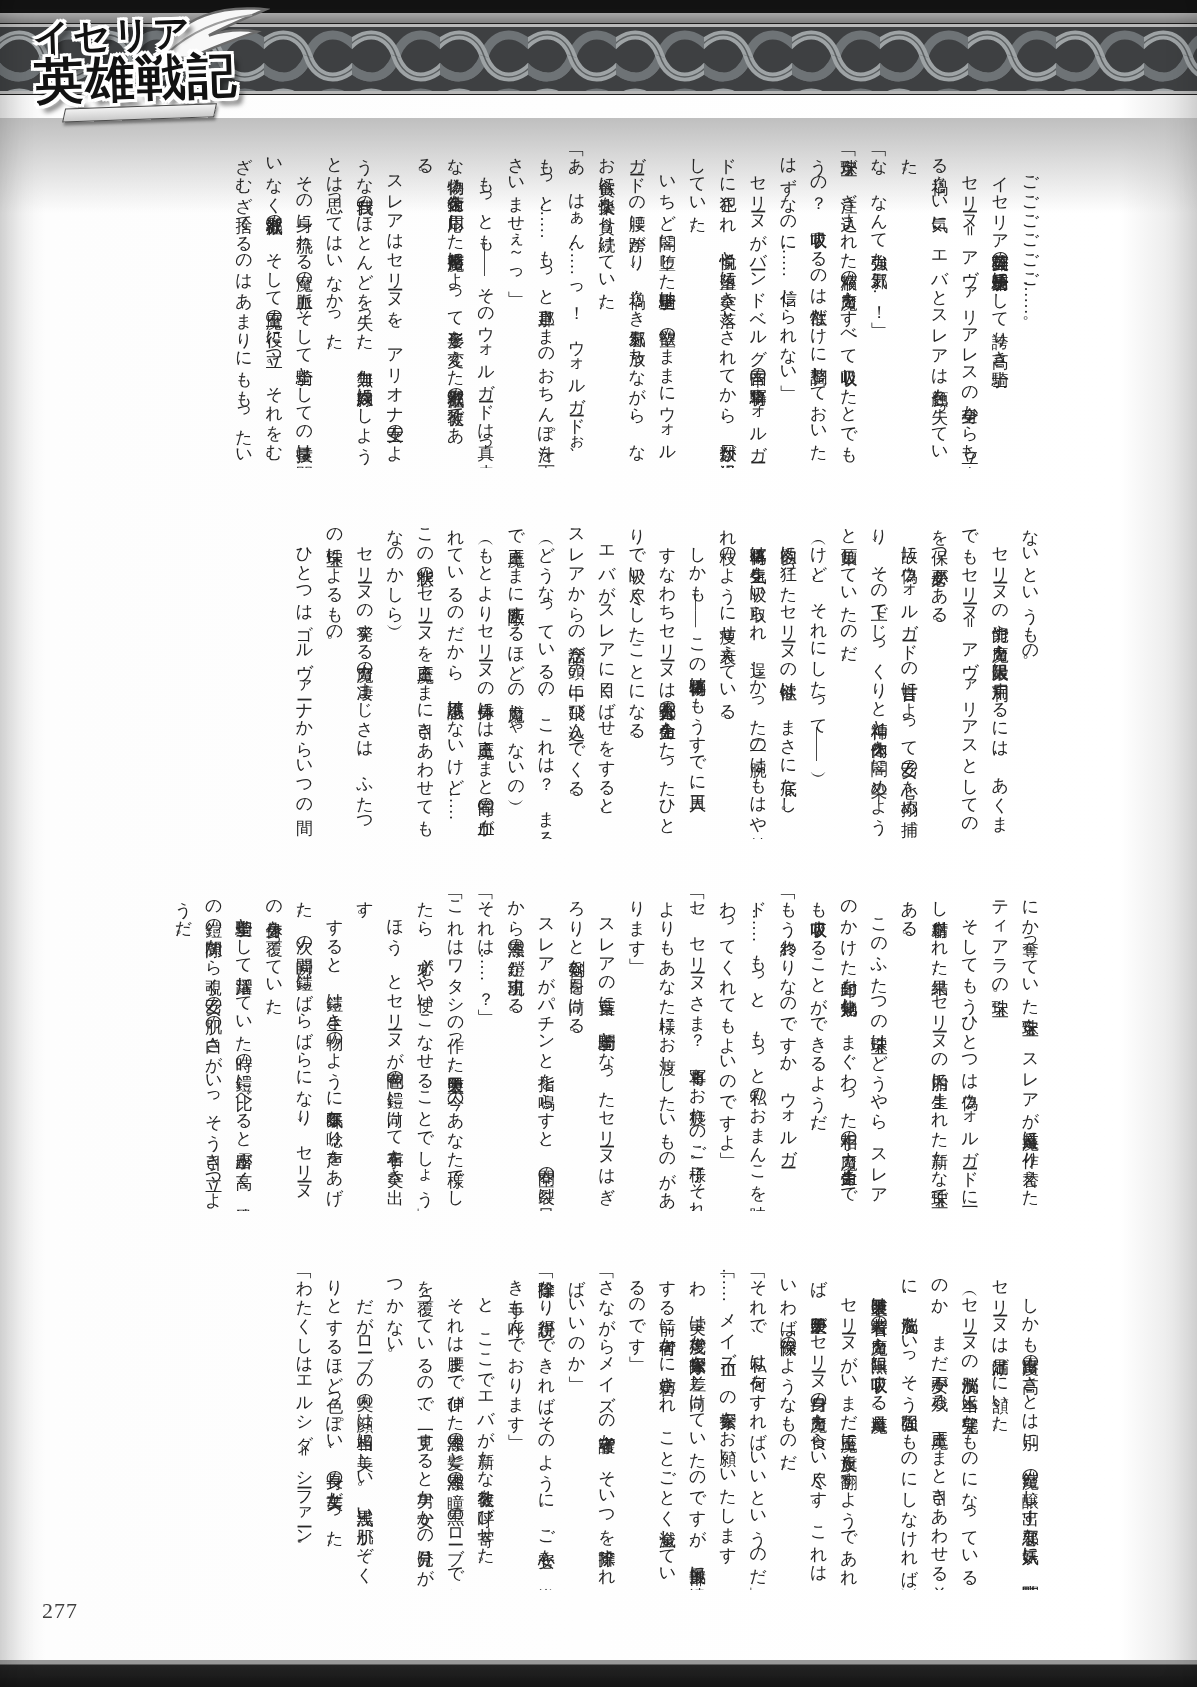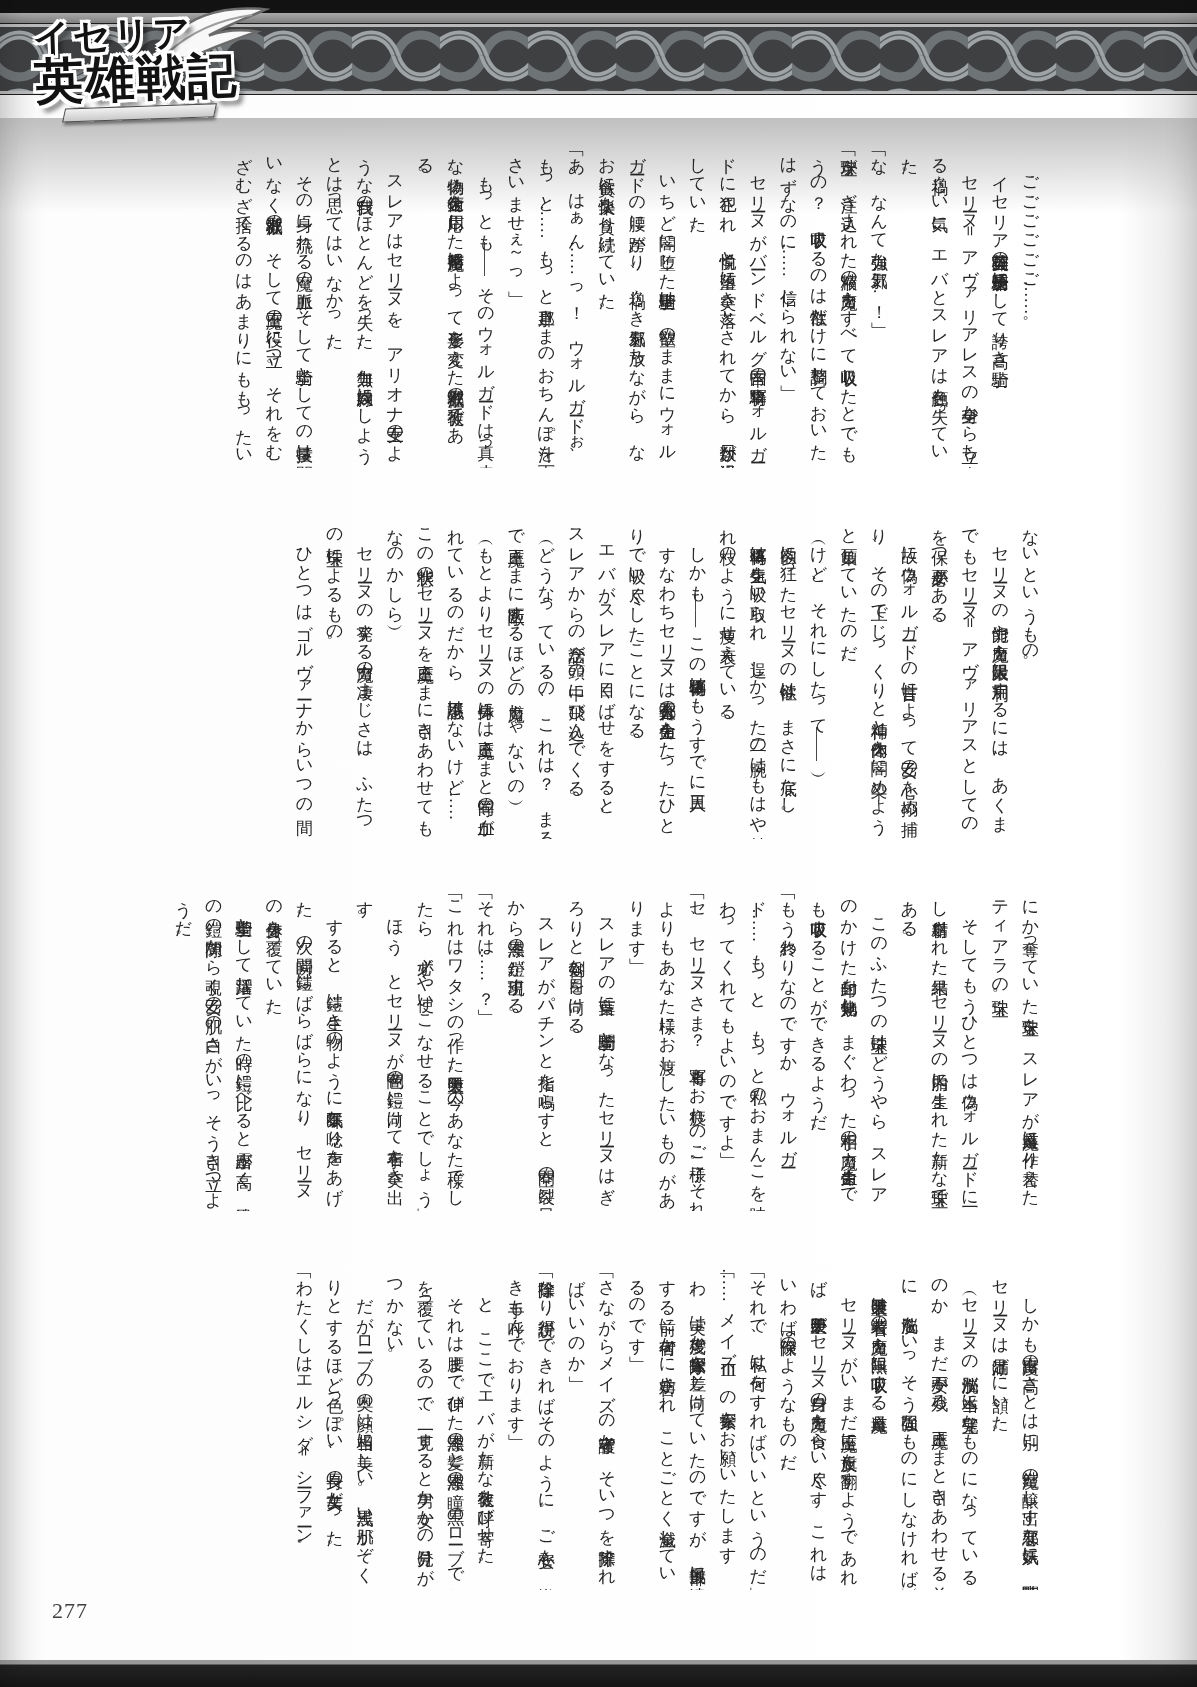--- a/index.html
+++ b/index.html
@@ -48,21 +48,21 @@
   .band{
     position:absolute;left:55px;right:152px;height:322px;
     writing-mode:vertical-rl;text-orientation:mixed;
     font-size:17px;line-height:1.78;color:#262626;
     overflow:hidden;text-align:left;
   }
   .para{margin:0;padding:0;}
   .para.indent{text-indent:1.05em;}
   
   .page-number{
-    position:absolute;left:52px;top:1598px;font-size:22px;color:#3f3f3f;
+    position:absolute;left:42px;top:1598px;font-size:22px;color:#3f3f3f;
     letter-spacing:1px;font-family:"Liberation Serif","DejaVu Serif",serif;
   }
   .bottom-bar{
     position:absolute;bottom:0;left:0;right:0;height:27px;
     background:linear-gradient(#9a9a9a 0px,#9a9a9a 4px,#232323 5px,#161616 100%);
   }
   .edge-vignette{
     position:absolute;inset:0;pointer-events:none;
     box-shadow:inset 22px 0 30px -18px rgba(0,0,0,.18), inset -22px 0 30px -18px rgba(0,0,0,.14);
   }

